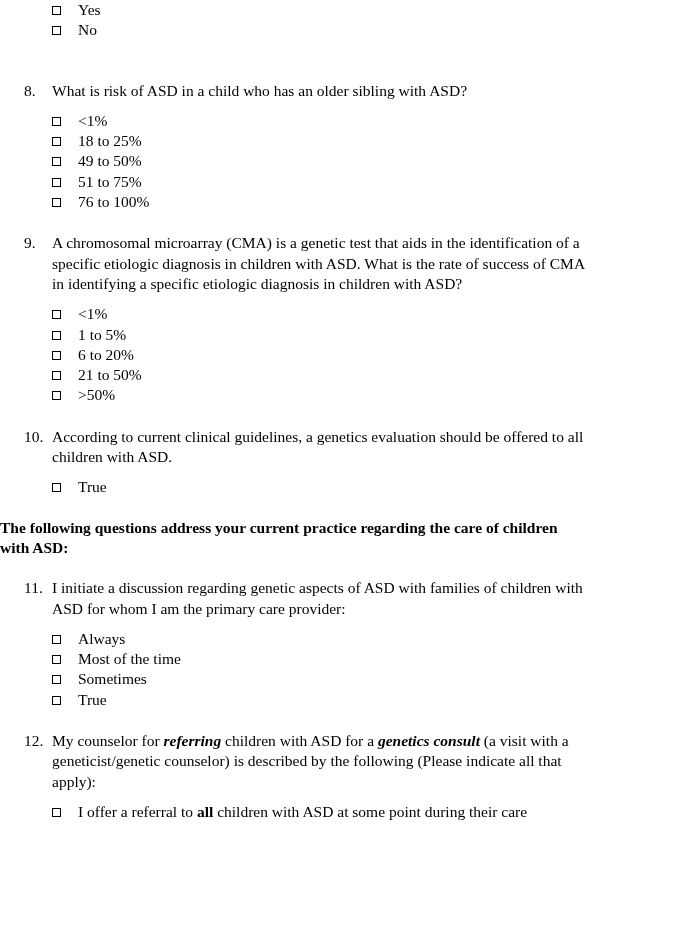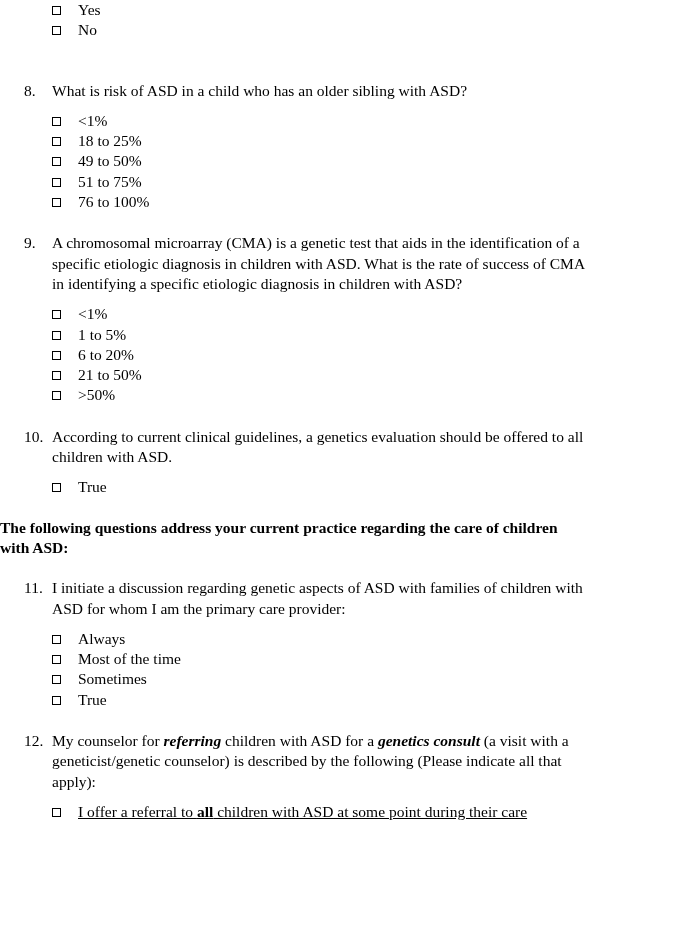--- a/index.html
+++ b/index.html
@@ -75,21 +75,20 @@
     border: 1.3px solid #000;
     background: #fff;
     box-sizing: content-box;
   }
   .option .opt-label {
     display: inline;
   }
   .option.wrap {
     white-space: normal;
     padding-right: 8px;
-    text-decoration: underline;
   }
   .sp-s  { height: 10px; }
   .sp-m  { height: 20px; }
   .sp-l  { height: 21px; }
 
   b, strong { font-weight: bold; }
   .bi { font-weight: bold; font-style: italic; }
 </style>
 </head>
 <body>

